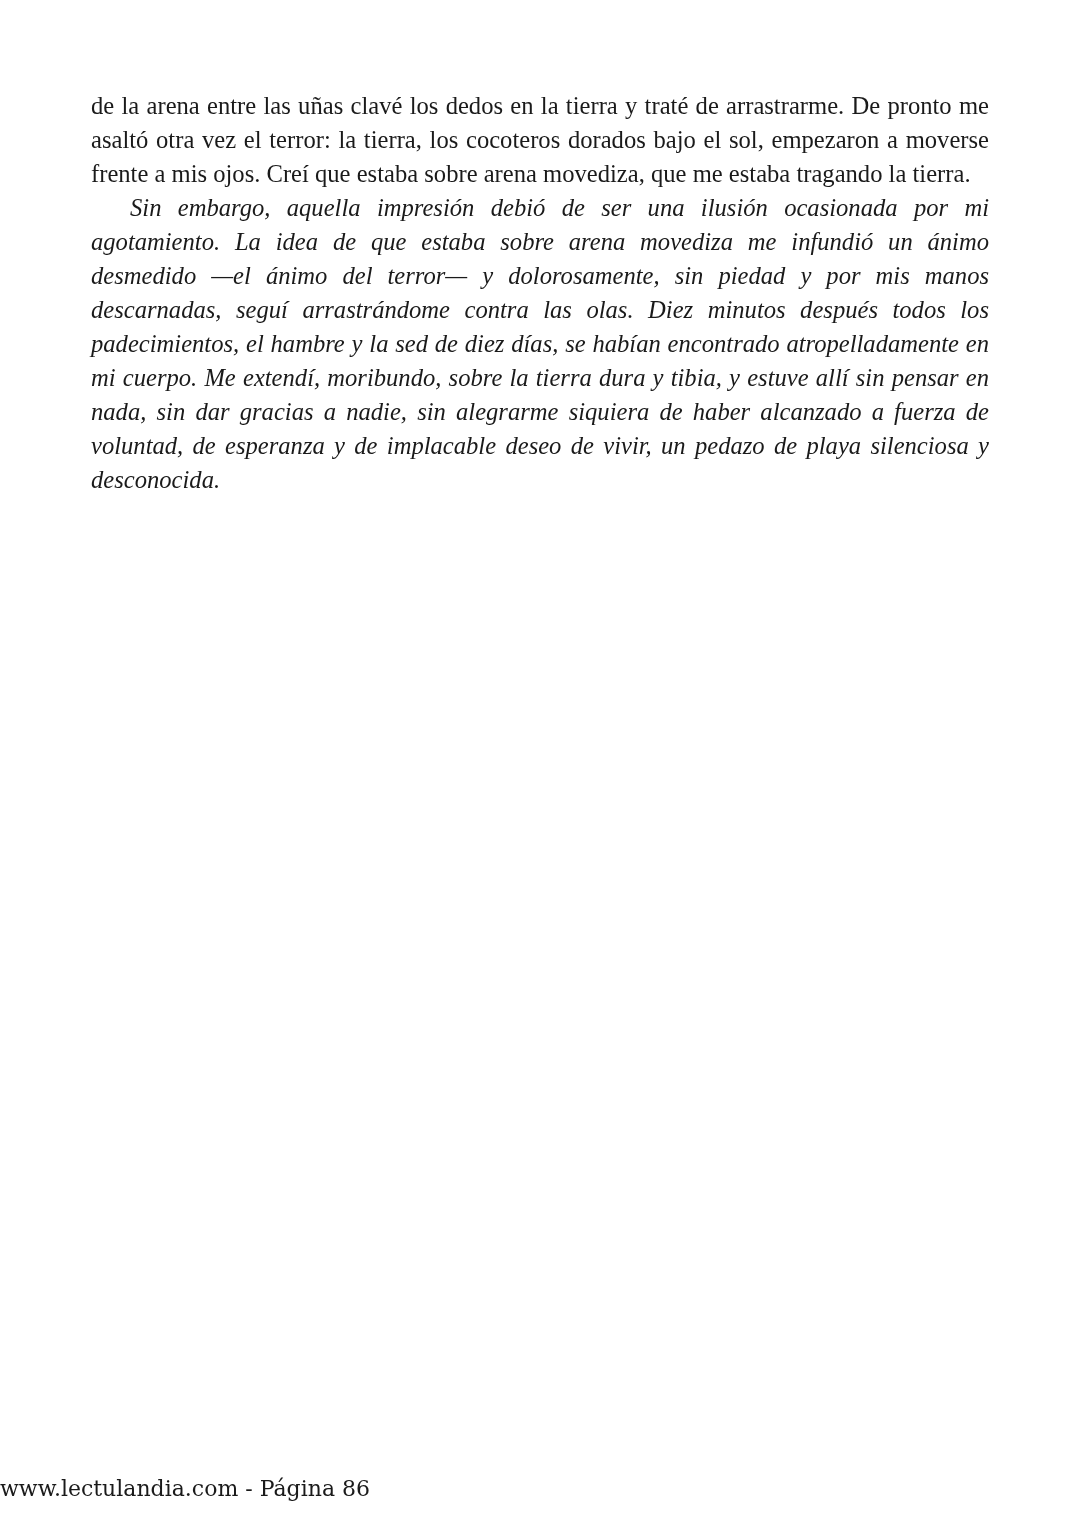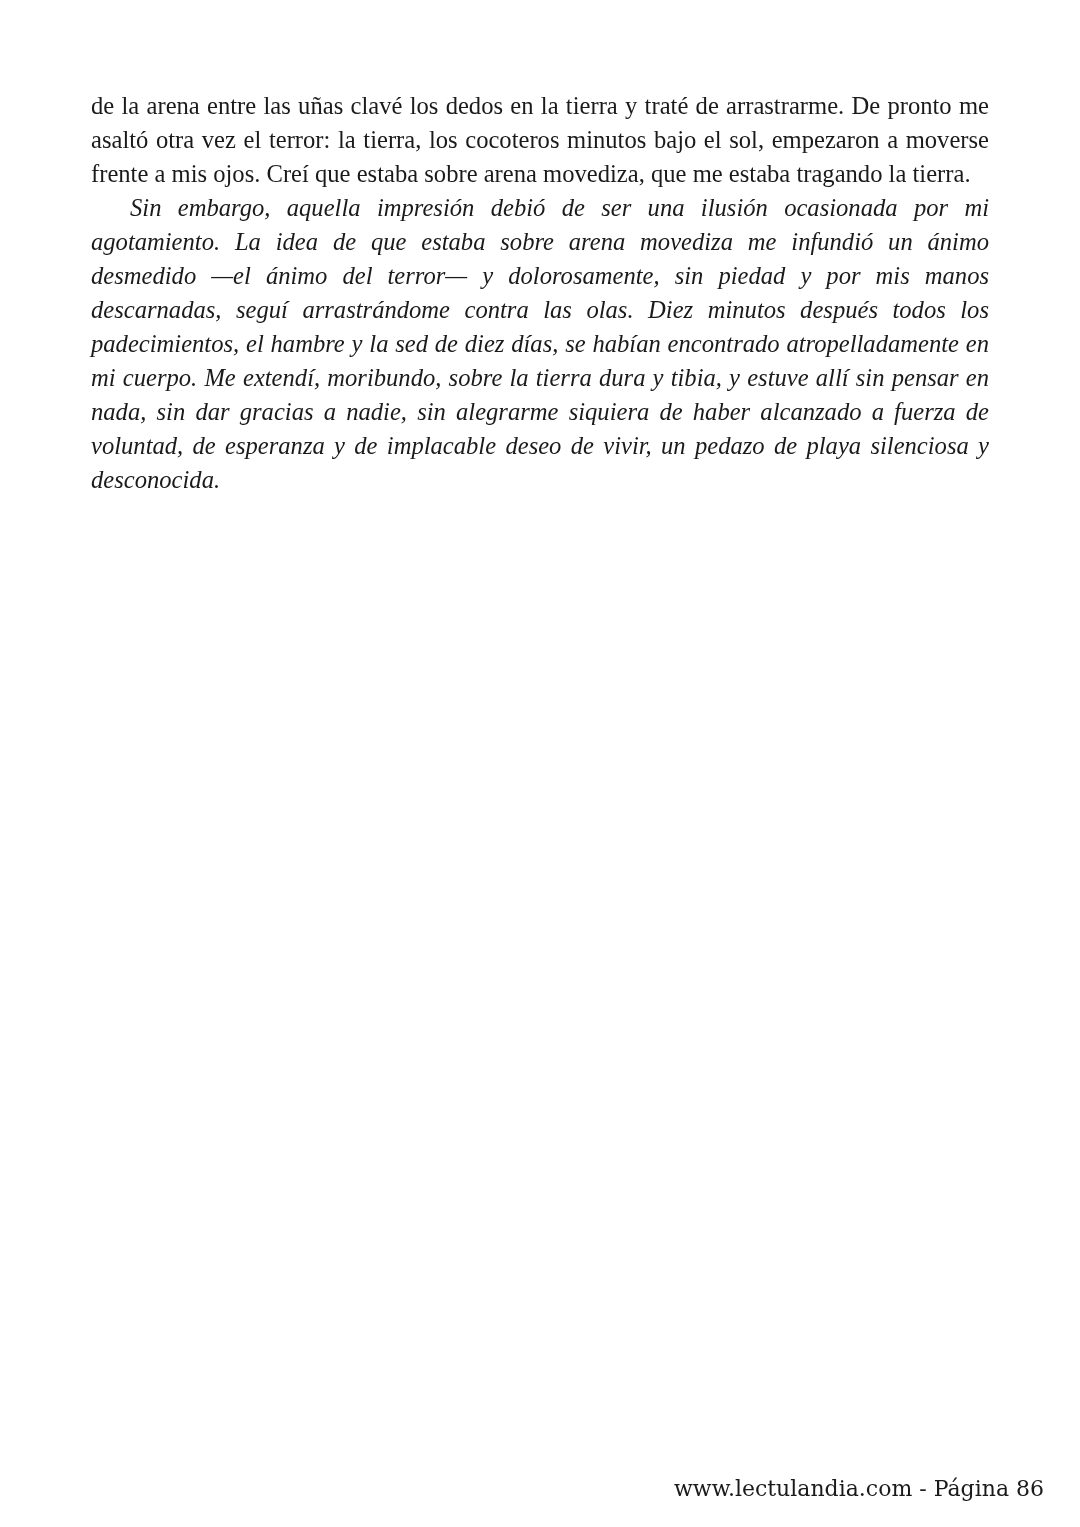--- a/index.html
+++ b/index.html
@@ -15,28 +15,28 @@
     color: #1a1a1a;
     text-align: justify;
   }
   .page-text p { margin: 0; }
   .page-text p.indent { text-indent: 39px; font-style: italic; }
   .footer {
     position: absolute;
     left: 0;
     top: 1474px;
     width: 1044px;
-    text-align: right;
+    text-align: left;
     font-family: "DejaVu Serif", serif;
     font-size: 22px;
     line-height: 30px;
     color: #1a1a1a;
   }
 </style>
 </head>
 <body>
 
 <div class="page-text">
-  <p>de la arena entre las uñas clavé los dedos en la tierra y traté de arrastrarme. De pronto me asaltó otra vez el terror: la tierra, los cocoteros minutos bajo el sol, empezaron a moverse frente a mis ojos. Creí que estaba sobre arena movediza, que me estaba tragando la tierra.</p>
+  <p>de la arena entre las uñas clavé los dedos en la tierra y traté de arrastrarme. De pronto me asaltó otra vez el terror: la tierra, los cocoteros dorados bajo el sol, empezaron a moverse frente a mis ojos. Creí que estaba sobre arena movediza, que me estaba tragando la tierra.</p>
   <p class="indent">Sin embargo, aquella impresión debió de ser una ilusión ocasionada por mi agotamiento. La idea de que estaba sobre arena movediza me infundió un ánimo desmedido —el ánimo del terror— y dolorosamente, sin piedad y por mis manos descarnadas, seguí arrastrándome contra las olas. Diez minutos después todos los padecimientos, el hambre y la sed de diez días, se habían encontrado atropelladamente en mi cuerpo. Me extendí, moribundo, sobre la tierra dura y tibia, y estuve allí sin pensar en nada, sin dar gracias a nadie, sin alegrarme siquiera de haber alcanzado a fuerza de voluntad, de esperanza y de implacable deseo de vivir, un pedazo de playa silenciosa y desconocida.</p>
 </div>
 
 <div class="footer">www.lectulandia.com - Página 86</div>
 
 </body></html>

